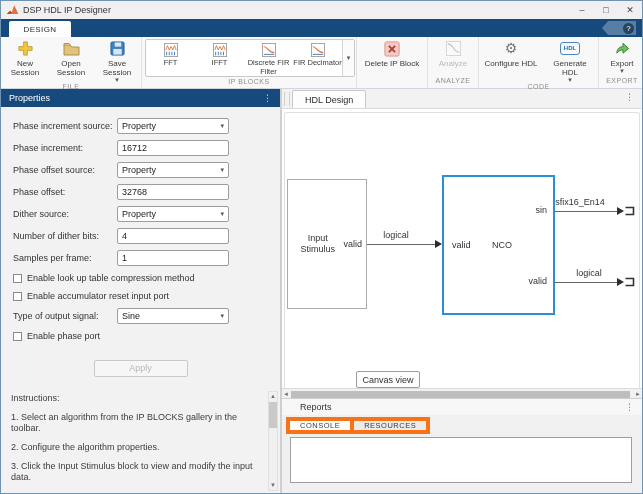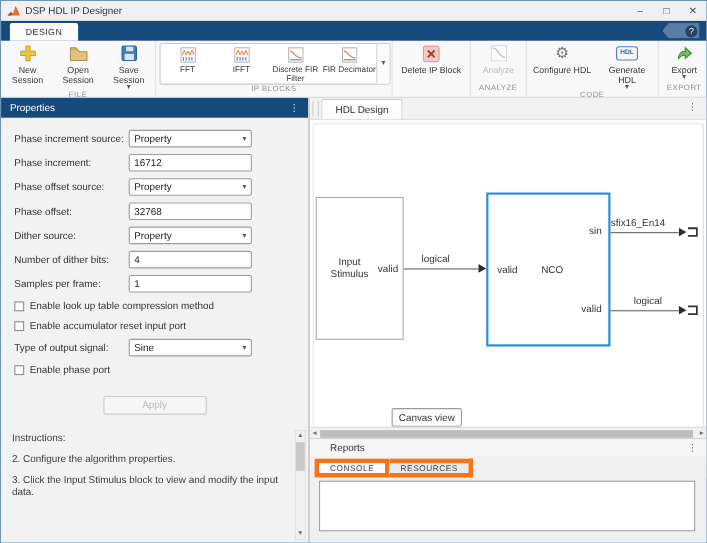--- a/index.html
+++ b/index.html
@@ -350,20 +350,21 @@
           <span>Enable phase port</span>
         </div>
       </div>
 
       <div class="apply-row">
         <div class="apply-btn">Apply</div>
       </div>
 
       <div class="instructions">
         <p>Instructions:</p>
+        <p>1. Select an algorithm from the IP BLOCKS gallery in the toolbar.</p>
         <p>2. Configure the algorithm properties.</p>
         <p>3. Click the Input Stimulus block to view and modify the input data.</p>
 
         <div class="vscroll">
           <span class="sarr">▲</span>
           <span class="thumb"></span>
           <span class="sarr bottom">▼</span>
         </div>
       </div>
     </div>

